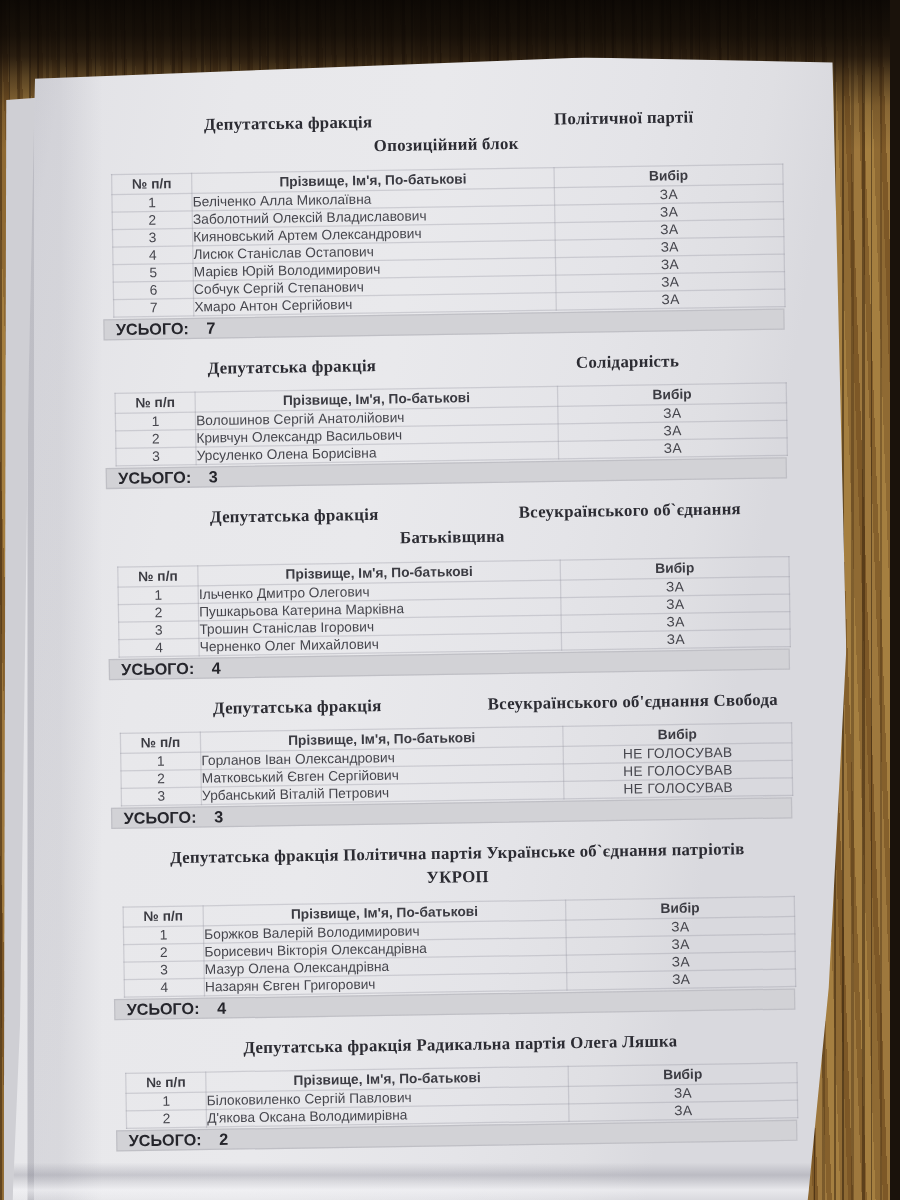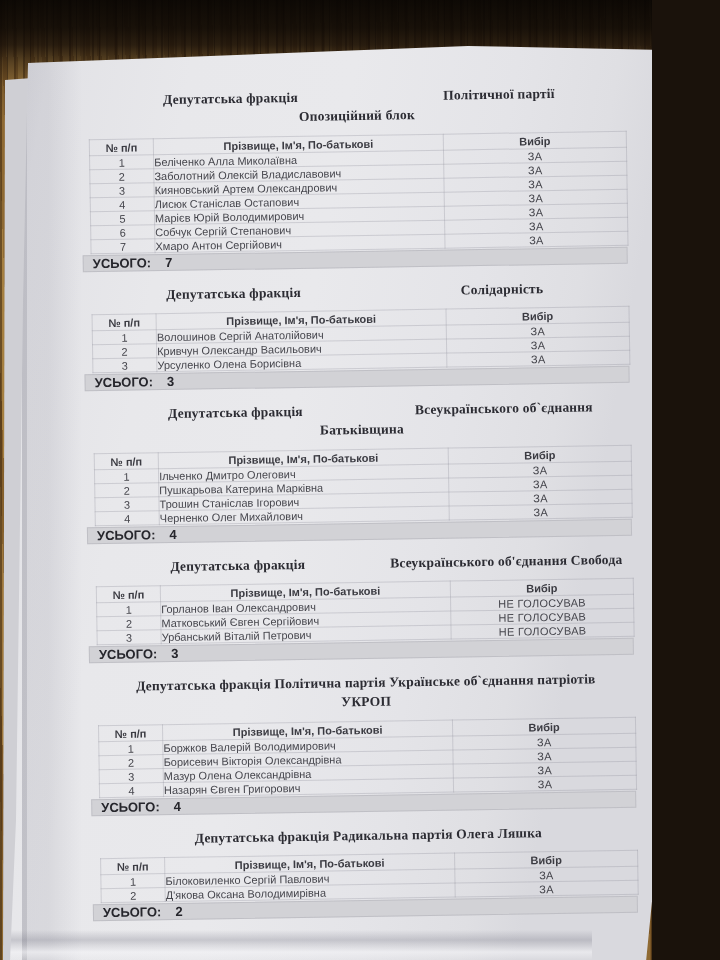--- a/index.html
+++ b/index.html
@@ -1,18 +1,18 @@
 <!DOCTYPE html>
 <html><head>
 <meta charset="utf-8">
 <style>
   html,body{margin:0;padding:0;}
   body{width:720px;height:960px;overflow:hidden;background:#1a120b;
        font-family:"Liberation Sans",sans-serif;}
-  .scene{position:relative;width:652px;height:960px;overflow:hidden;}
+  .scene{position:relative;width:712px;height:960px;overflow:hidden;}
 
   
   .wood{position:absolute;inset:0;
     background:
       repeating-linear-gradient(90deg,
         rgba(60,38,14,.55) 0 2px, rgba(0,0,0,0) 2px 7px,
         rgba(40,24,8,.5) 7px 8px, rgba(0,0,0,0) 8px 14px,
         rgba(70,46,18,.4) 14px 16px, rgba(0,0,0,0) 16px 23px),
       repeating-linear-gradient(88deg,
         #8f6a33 0 6px, #7d5827 6px 10px, #9e783d 10px 17px,

